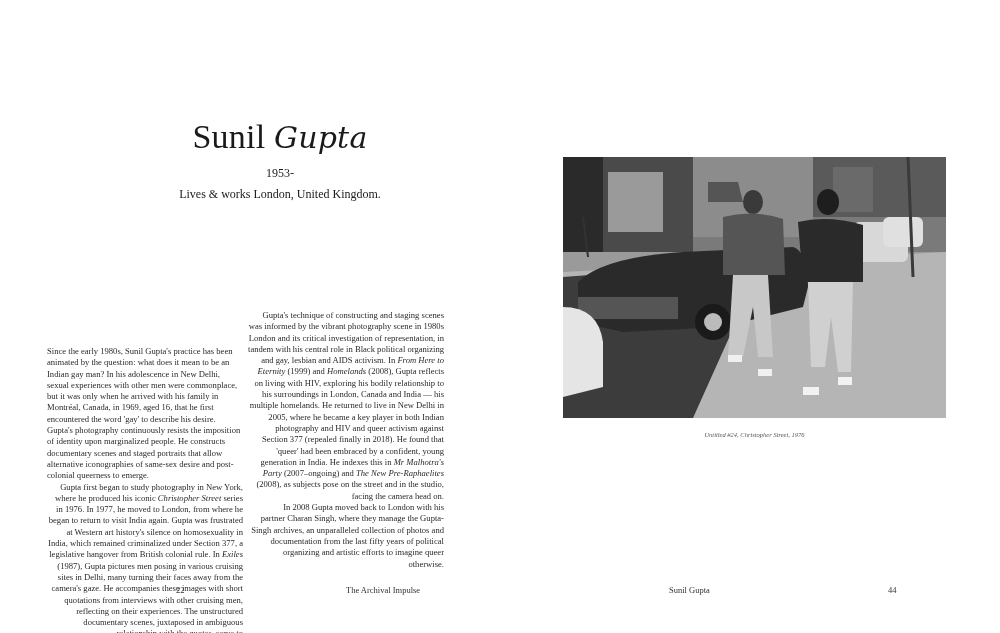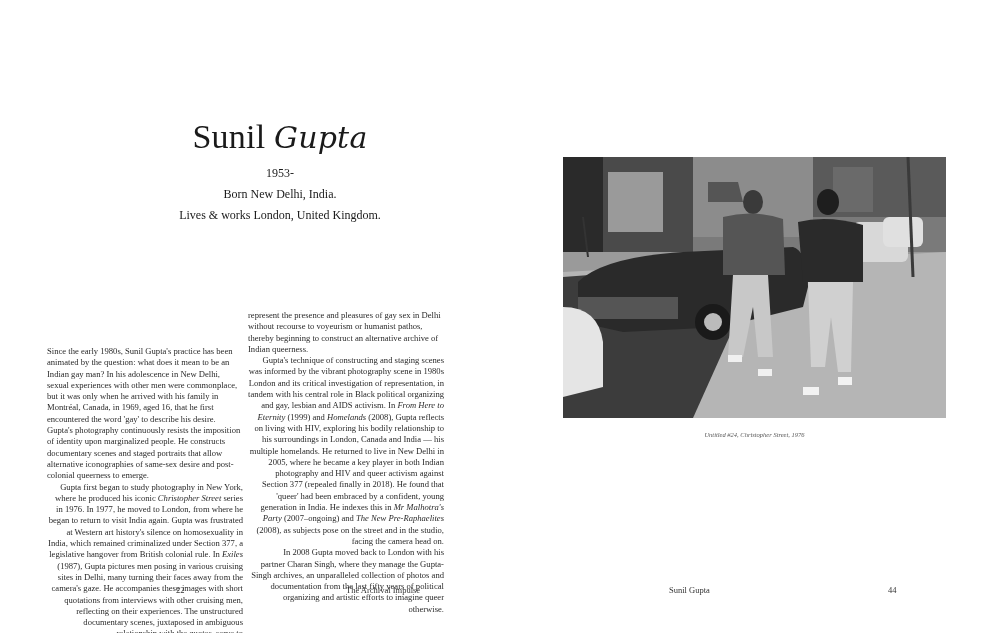--- a/index.html
+++ b/index.html
@@ -51,31 +51,29 @@
 
 <div class="spread">
 
   <div class="page page-left">
     <div class="title-block">
       <h1 class="artist-name">
         <span class="given">Sunil</span>
         <span class="family">Gupta</span>
       </h1>
       <p class="meta-line years">1953-</p>
-      <p class="meta-line">Born New Delhi, India.</p>
       <p class="meta-line">Lives &amp; works London, United Kingdom.</p>
     </div>
 
     <div class="body-col col-1">
       <p>Since the early 1980s, Sunil Gupta's practice has been animated by the question: what does it mean to be an Indian gay man? In his adolescence in New Delhi, sexual experiences with other men were commonplace, but it was only when he arrived with his family in Montréal, Canada, in 1969, aged 16, that he first encountered the word 'gay' to describe his desire. Gupta's photography continuously resists the imposition of identity upon marginalized people. He constructs documentary scenes and staged portraits that allow alternative iconographies of same-sex desire and post-colonial queerness to emerge.</p>
       <p class="indent"><span>Gupta first began to study photography in New York, where he produced his iconic </span><em>Christopher Street</em><span> series in 1976. In 1977, he moved to London, from where he began to return to visit India again. Gupta was frustrated at Western art history's silence on homosexuality in India, which remained criminalized under Section 377, a legislative hangover from British colonial rule. In </span><em>Exiles</em><span> (1987), Gupta pictures men posing in various cruising sites in Delhi, many turning their faces away from the camera's gaze. He accompanies these images with short quotations from interviews with other cruising men, reflecting on their experiences. The unstructured documentary scenes, juxtaposed in ambiguous relationship with the quotes, serve to</span></p>
     </div>
 
     <div class="body-col col-2">
-      <p>represent the presence and pleasures of gay sex in Delhi without recourse to voyeurism or humanist pathos, thereby beginning to construct an alternative archive of Indian queerness.</p>
       <p class="indent"><span>Gupta's technique of constructing and staging scenes was informed by the vibrant photography scene in 1980s London and its critical investigation of representation, in tandem with his central role in Black political organizing and gay, lesbian and AIDS activism. In </span><em>From Here to Eternity</em><span> (1999) and </span><em>Homelands</em><span> (2008), Gupta reflects on living with HIV, exploring his bodily relationship to his surroundings in London, Canada and India — his multiple homelands. He returned to live in New Delhi in 2005, where he became a key player in both Indian photography and HIV and queer activism against Section 377 (repealed finally in 2018). He found that 'queer' had been embraced by a confident, young generation in India. He indexes this in </span><em>Mr Malhotra's Party</em><span> (2007–ongoing) and </span><em>The New Pre-Raphaelites</em><span> (2008), as subjects pose on the street and in the studio, facing the camera head on.</span></p>
       <p class="indent">In 2008 Gupta moved back to London with his partner Charan Singh, where they manage the Gupta-Singh archives, an unparalleled collection of photos and documentation from the last fifty years of political organizing and artistic efforts to imagine queer otherwise.</p>
     </div>
 
     <span class="folio left-num">22</span>
     <span class="folio left-running">The Archival Impulse</span>
   </div>
 
   <div class="page page-right">
     <div class="photo">

